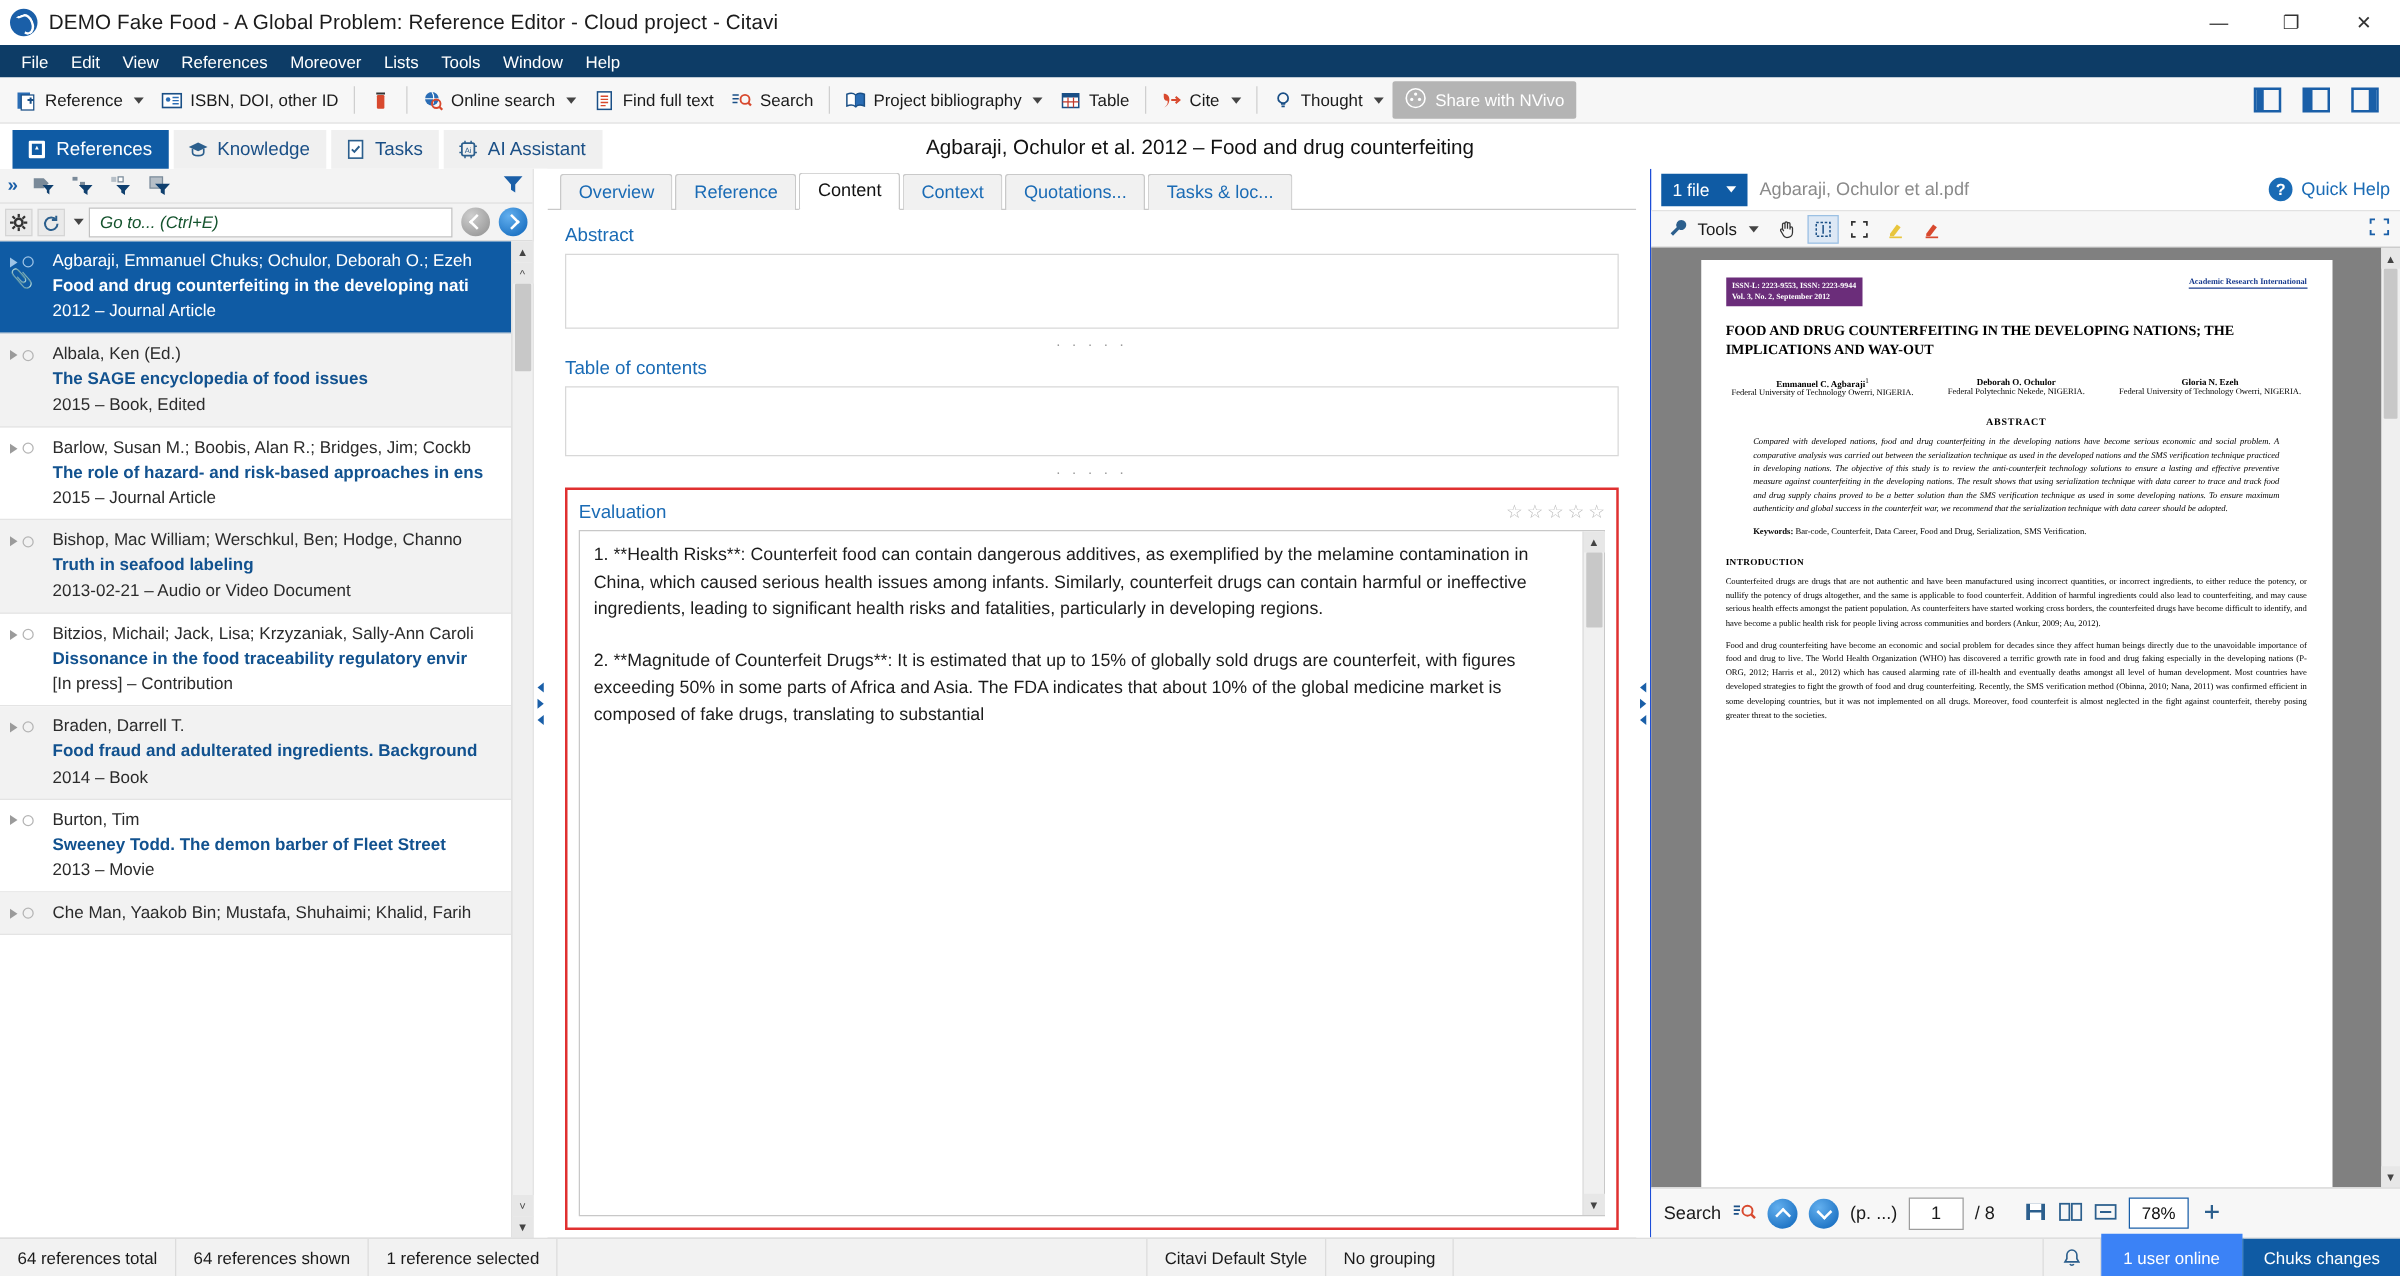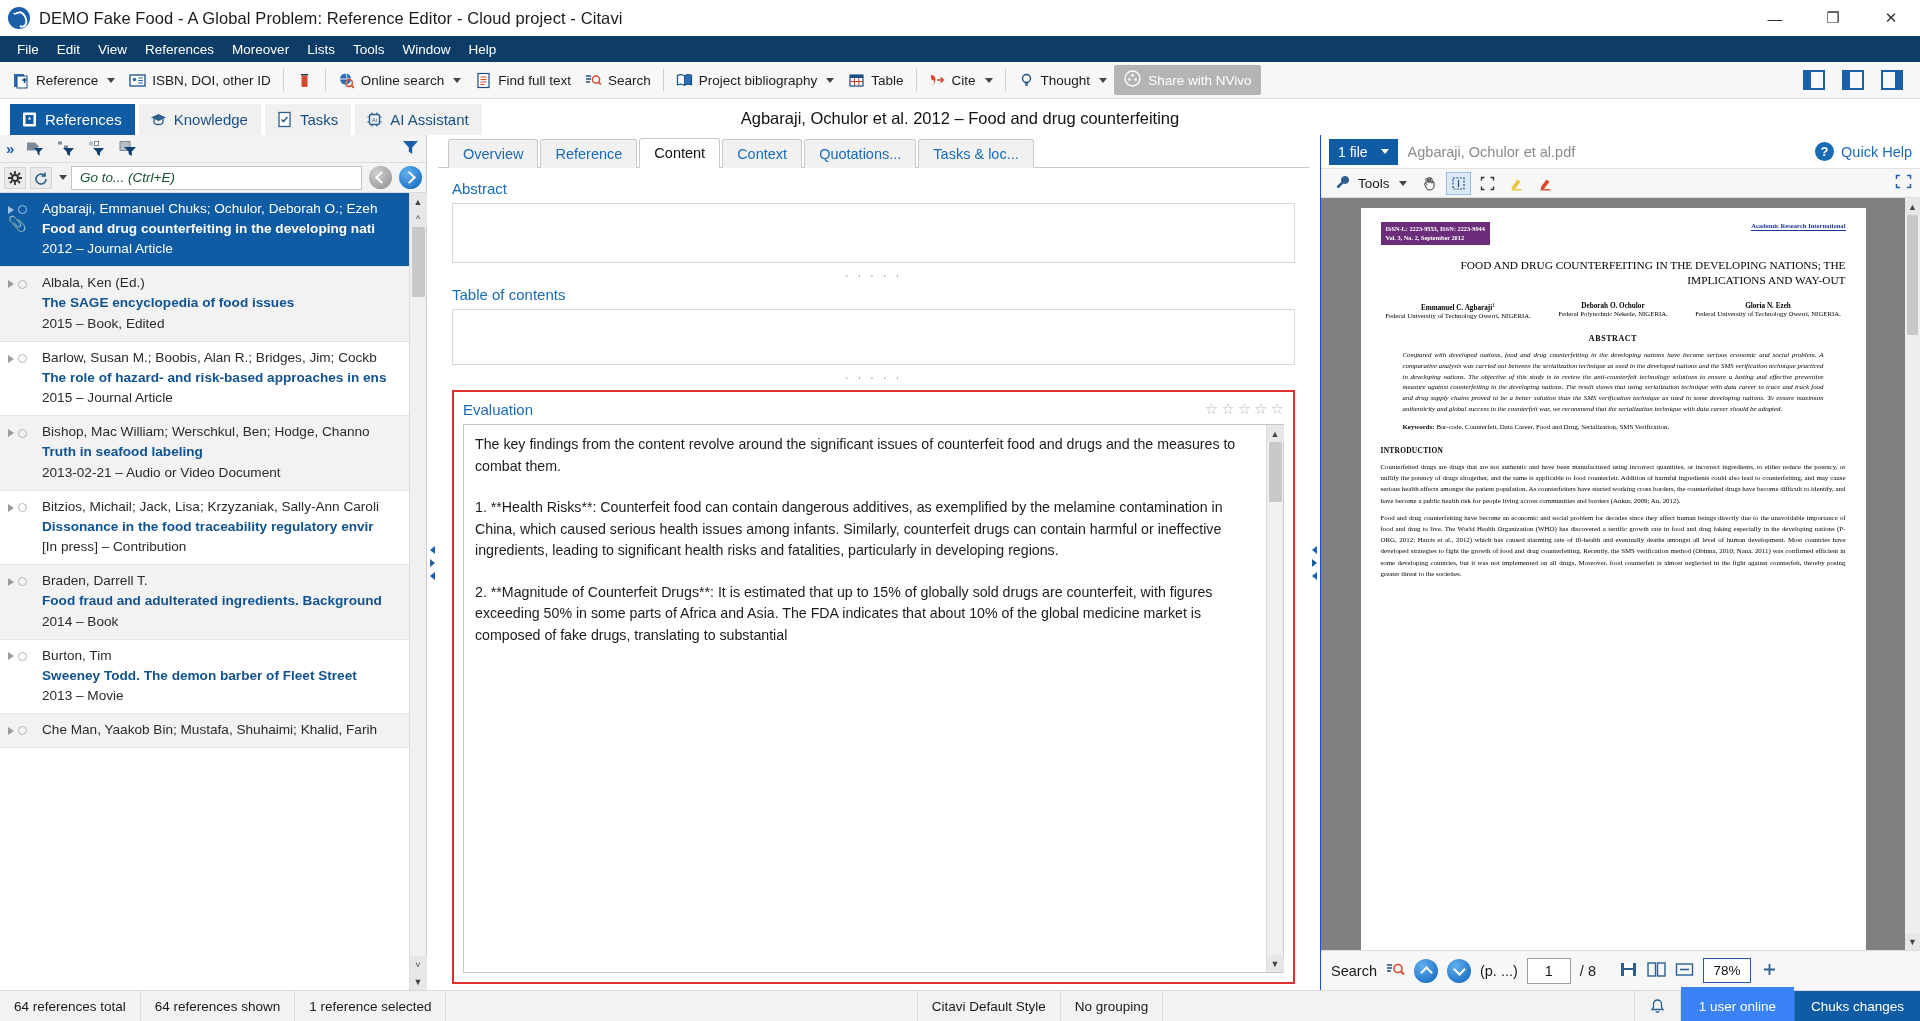--- a/index.html
+++ b/index.html
@@ -211,21 +211,21 @@
   .pdfarea { flex:1; background:#808080; display:flex; min-height:0; overflow:hidden; }
   .pdfscrollwrap { flex:1; display:flex; justify-content:center; padding-top:10px;
     overflow:hidden; min-height:0; }
   .pdfpage { width: 505px; background:#fff; padding: 14px 20px 0 20px;
     font-family:"Liberation Serif", serif; color:#000; }
   .pdfhdr { display:flex; align-items:flex-start; justify-content:space-between; }
   .issnbox { background:#6b2d7a; color:#fff; font-size:6.3px; line-height:1.35;
     padding:3px 5px; font-weight:bold; font-family:"Liberation Serif",serif; }
   .ari { color:#1a3d8f; font-size:6.6px; font-weight:bold; border-bottom:1px solid #1a3d8f;
     padding-bottom:1px; }
-  .pdftitle { text-align:right; font-size:11.3px; font-weight:normal; margin-top:13px;
+  .pdftitle { text-align:left; font-size:11.3px; font-weight:bold; margin-top:13px;
     line-height:1.35; }
   .authrow { display:flex; justify-content:space-between; margin-top:13px; font-size:6.8px;
     text-align:center; }
   .authrow > div { flex:1; }
   .authrow b { font-size:7.2px; }
   .abshd { text-align:center; font-size:8px; font-weight:bold; letter-spacing:.6px; margin-top:15px; }
   .abspara { font-size:6.9px; font-style:italic; text-align:justify; margin-top:7px;
     line-height:1.58; padding: 0 22px; }
   .kw { font-size:6.9px; text-align:justify; margin-top:7px; padding:0 22px; line-height:1.58; }
   .introhd { font-size:7.4px; font-weight:bold; margin-top:13px; letter-spacing:.3px; }
@@ -669,21 +669,20 @@
             <span class="stars">
               <span>☆</span>
               <span>☆</span>
               <span>☆</span>
               <span>☆</span>
               <span>☆</span>
             </span>
           </div>
           <div class="eval-box">
             <div class="eval-text">
-              <p>The key findings from the content revolve around the significant issues of counterfeit food and drugs and the measures to combat them.</p>
               <p>1. **Health Risks**: Counterfeit food can contain dangerous additives, as exemplified by the melamine contamination in China, which caused serious health issues among infants. Similarly, counterfeit drugs can contain harmful or ineffective ingredients, leading to significant health risks and fatalities, particularly in developing regions.</p>
               <p>2. **Magnitude of Counterfeit Drugs**: It is estimated that up to 15% of globally sold drugs are counterfeit, with figures exceeding 50% in some parts of Africa and Asia. The FDA indicates that about 10% of the global medicine market is composed of fake drugs, translating to substantial</p>
             </div>
             <div class="eval-scroll">
               <div class="sb-btn">▲</div>
               <div class="sb-thumb" style="height:60px;"></div>
               <div style="flex:1"></div>
               <div class="sb-btn">▼</div>
             </div>
           </div>

